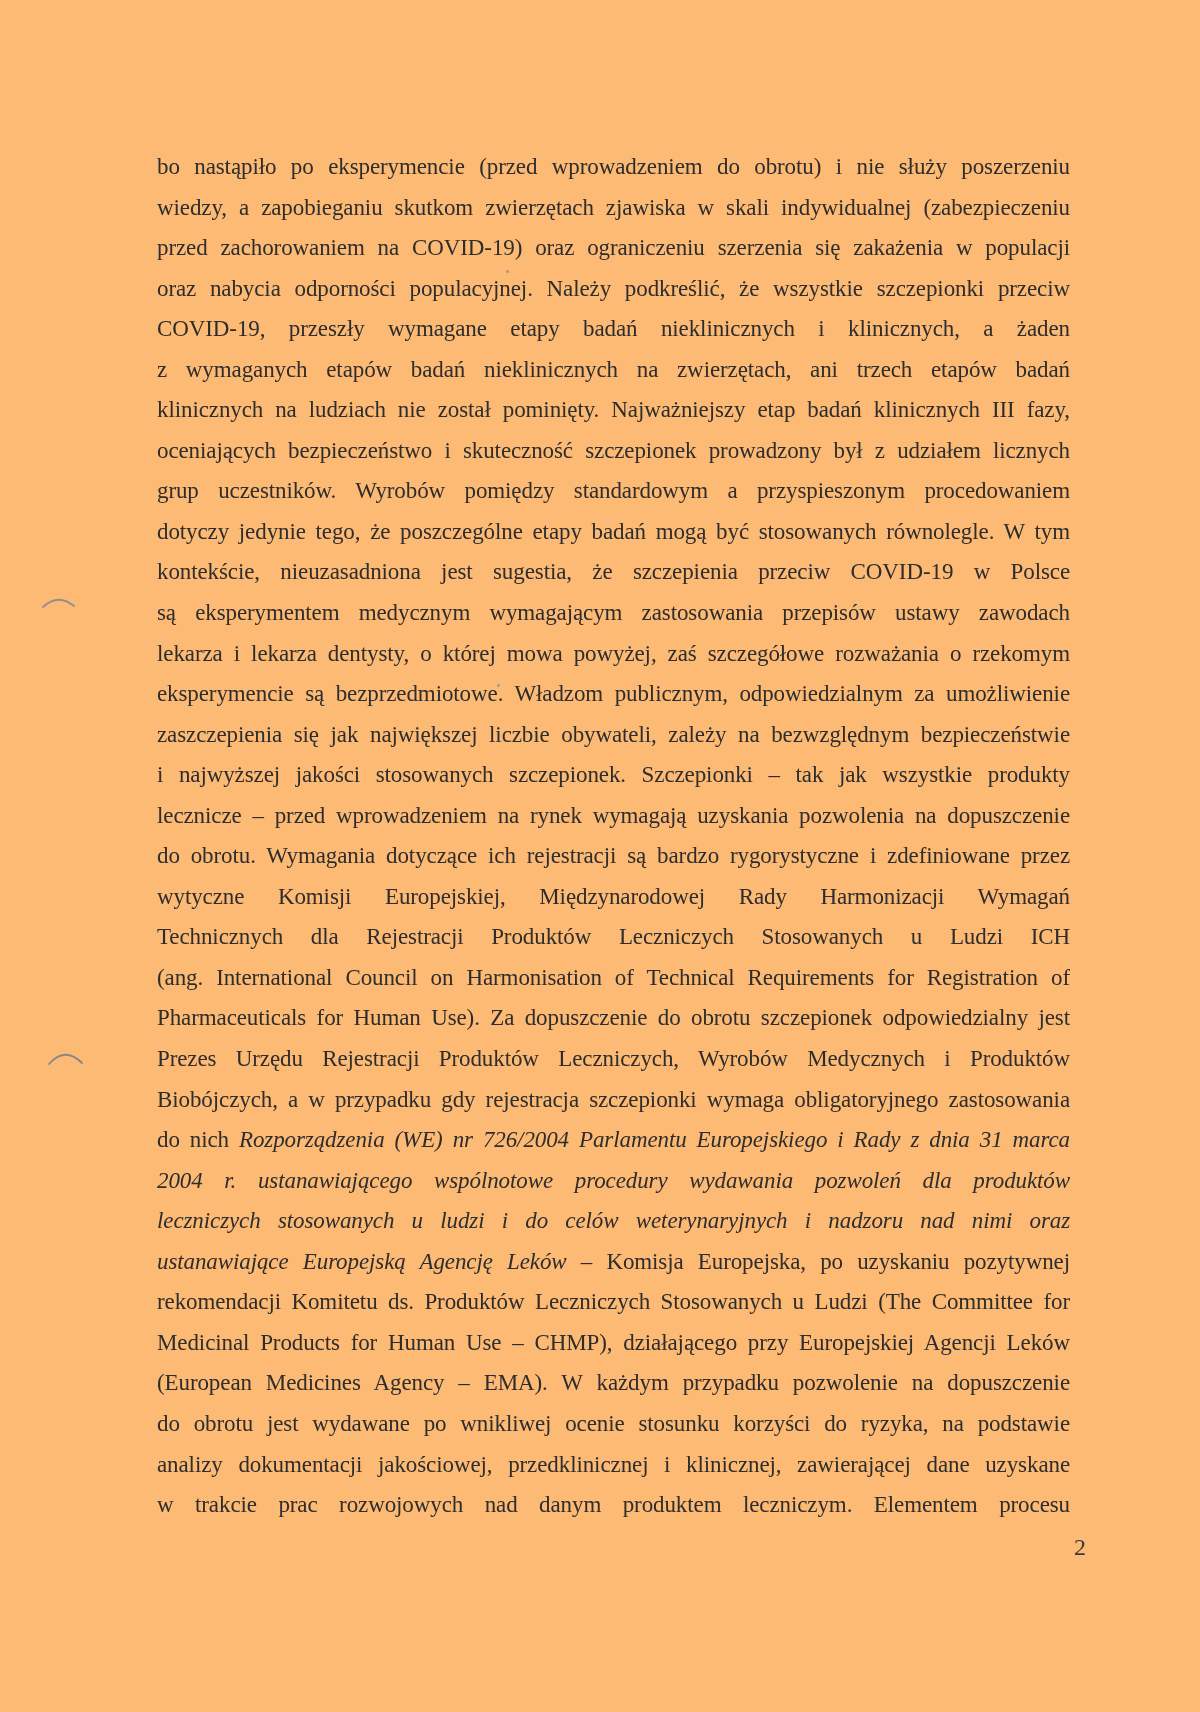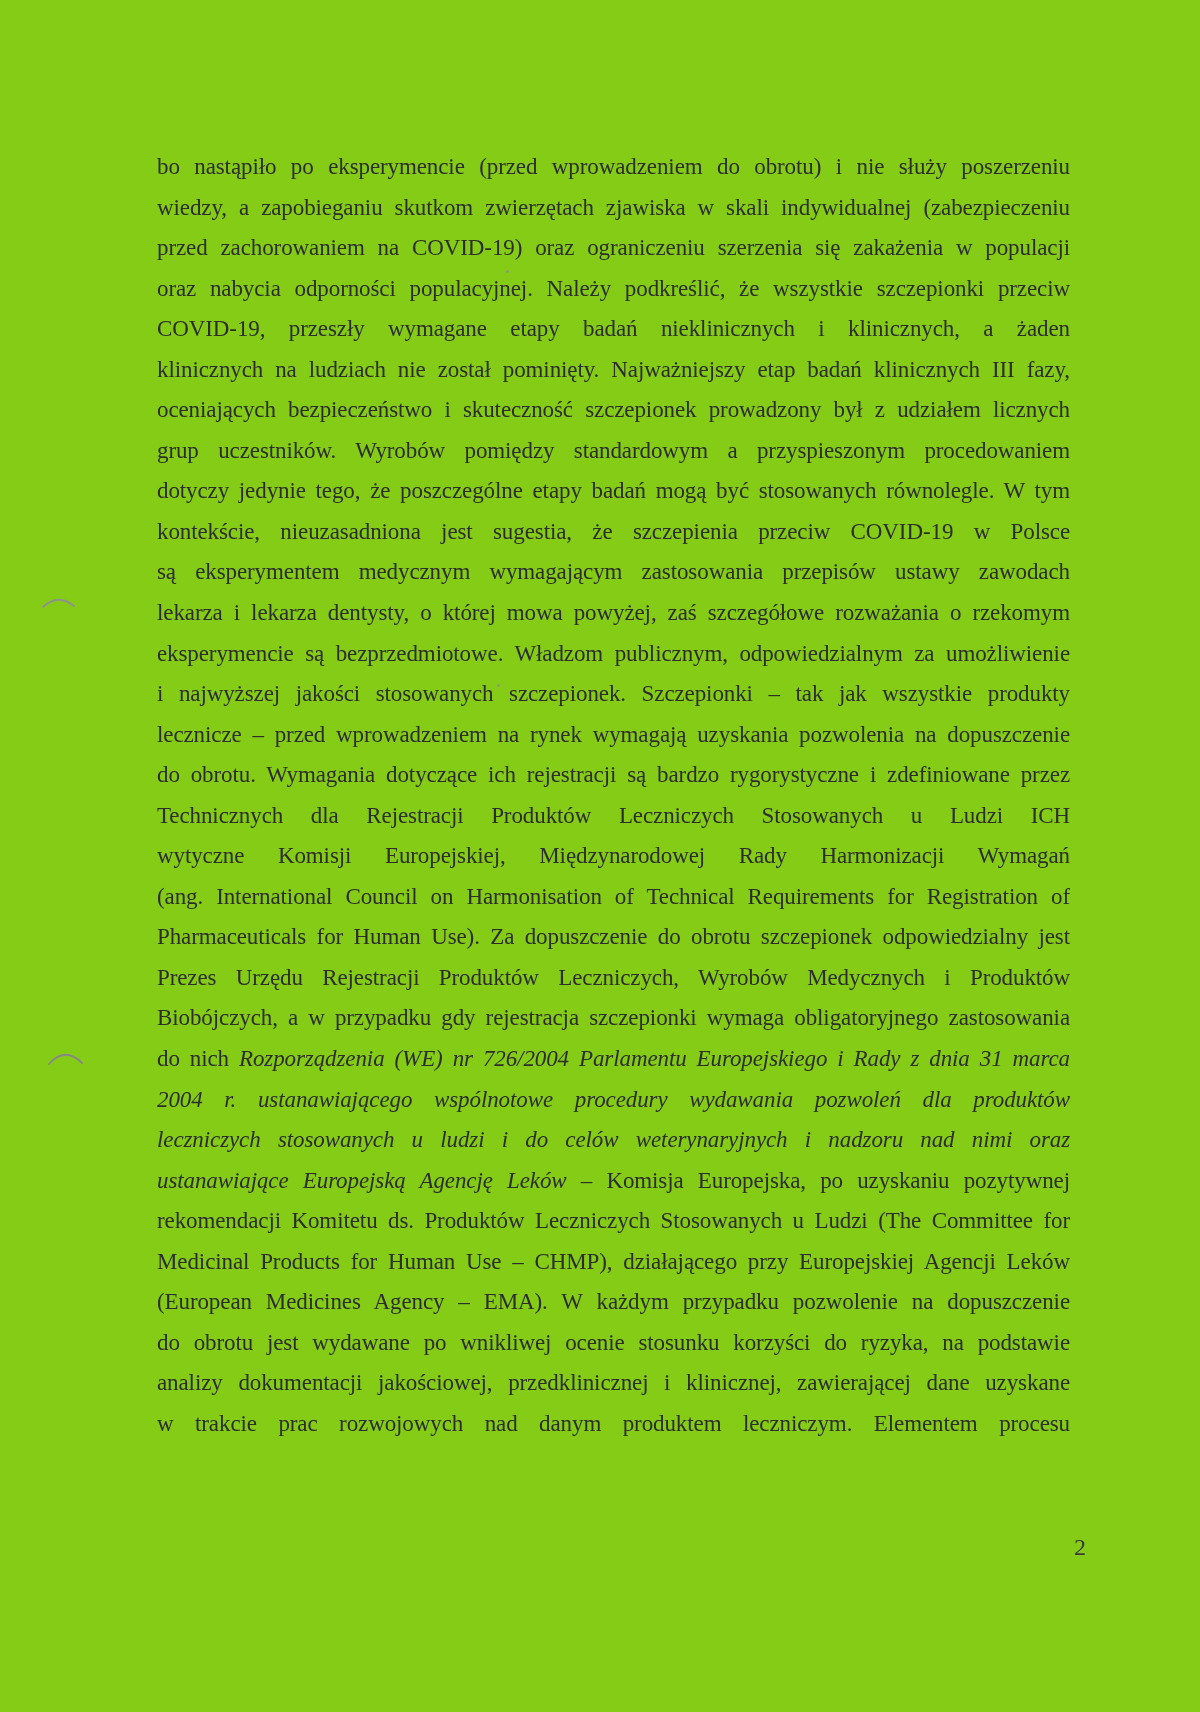--- a/index.html
+++ b/index.html
@@ -4,21 +4,21 @@
 <style>
   html, body {
     margin: 0;
     padding: 0;
     background: #fcfcfa;
   }
   .scan-page {
     position: relative;
     width: 1200px;
     height: 1712px;
-    background: #84cc16;
+    background: #fdba74;
     font-family: "Liberation Serif", "DejaVu Serif", serif;
     color: #2d2d2d;
     overflow: hidden;
   }
   .text-block {
     position: absolute;
     left: 157px;
     top: 147px;
     width: 913px;
   }
@@ -63,33 +63,35 @@
 <body>
 
 <div class="scan-page">
 
   <div class="text-block">
       <div class="line"><span class="run">bo nastąpiło po eksperymencie (przed wprowadzeniem do obrotu) i nie służy poszerzeniu</span></div>
       <div class="line"><span class="run">wiedzy, a zapobieganiu skutkom zwierzętach zjawiska w skali indywidualnej (zabezpieczeniu</span></div>
       <div class="line"><span class="run">przed zachorowaniem na COVID-19) oraz ograniczeniu szerzenia się zakażenia w populacji</span></div>
       <div class="line"><span class="run">oraz nabycia odporności populacyjnej. Należy podkreślić, że wszystkie szczepionki przeciw</span></div>
       <div class="line"><span class="run">COVID-19, przeszły wymagane etapy badań nieklinicznych i klinicznych, a żaden</span></div>
+      <div class="line"><span class="run">z wymaganych etapów badań nieklinicznych na zwierzętach, ani trzech etapów badań</span></div>
       <div class="line"><span class="run">klinicznych na ludziach nie został pominięty. Najważniejszy etap badań klinicznych III fazy,</span></div>
       <div class="line"><span class="run">oceniających bezpieczeństwo i skuteczność szczepionek prowadzony był z udziałem licznych</span></div>
       <div class="line"><span class="run">grup uczestników. Wyrobów pomiędzy standardowym a przyspieszonym procedowaniem</span></div>
       <div class="line"><span class="run">dotyczy jedynie tego, że poszczególne etapy badań mogą być stosowanych równolegle. W tym</span></div>
       <div class="line"><span class="run">kontekście, nieuzasadniona jest sugestia, że szczepienia przeciw COVID-19 w Polsce</span></div>
       <div class="line"><span class="run">są eksperymentem medycznym wymagającym zastosowania przepisów ustawy zawodach</span></div>
       <div class="line"><span class="run">lekarza i lekarza dentysty, o której mowa powyżej, zaś szczegółowe rozważania o rzekomym</span></div>
       <div class="line"><span class="run">eksperymencie są bezprzedmiotowe. Władzom publicznym, odpowiedzialnym za umożliwienie</span></div>
+      <div class="line"><span class="run">zaszczepienia się jak największej liczbie obywateli, zależy na bezwzględnym bezpieczeństwie</span></div>
       <div class="line"><span class="run">i najwyższej jakości stosowanych szczepionek. Szczepionki – tak jak wszystkie produkty</span></div>
       <div class="line"><span class="run">lecznicze – przed wprowadzeniem na rynek wymagają uzyskania pozwolenia na dopuszczenie</span></div>
       <div class="line"><span class="run">do obrotu. Wymagania dotyczące ich rejestracji są bardzo rygorystyczne i zdefiniowane przez</span></div>
+      <div class="line"><span class="run">wytyczne Komisji Europejskiej, Międzynarodowej Rady Harmonizacji Wymagań</span></div>
       <div class="line"><span class="run">Technicznych dla Rejestracji Produktów Leczniczych Stosowanych u Ludzi ICH</span></div>
-      <div class="line"><span class="run">wytyczne Komisji Europejskiej, Międzynarodowej Rady Harmonizacji Wymagań</span></div>
       <div class="line"><span class="run">(ang. International Council on Harmonisation of Technical Requirements for Registration of</span></div>
       <div class="line"><span class="run">Pharmaceuticals for Human Use). Za dopuszczenie do obrotu szczepionek odpowiedzialny jest</span></div>
       <div class="line"><span class="run">Prezes Urzędu Rejestracji Produktów Leczniczych, Wyrobów Medycznych i Produktów</span></div>
       <div class="line"><span class="run">Biobójczych, a w przypadku gdy rejestracja szczepionki wymaga obligatoryjnego zastosowania</span></div>
       <div class="line"><span class="run">do nich </span><span class="run it">Rozporządzenia (WE) nr 726/2004 Parlamentu Europejskiego i Rady z dnia 31 marca</span></div>
       <div class="line"><span class="run it">2004 r. ustanawiającego wspólnotowe procedury wydawania pozwoleń dla produktów</span></div>
       <div class="line"><span class="run it">leczniczych stosowanych u ludzi i do celów weterynaryjnych i nadzoru nad nimi oraz</span></div>
       <div class="line"><span class="run it">ustanawiające Europejską Agencję Leków</span><span class="run"> – Komisja Europejska, po uzyskaniu pozytywnej</span></div>
       <div class="line"><span class="run">rekomendacji Komitetu ds. Produktów Leczniczych Stosowanych u Ludzi (The Committee for</span></div>
       <div class="line"><span class="run">Medicinal Products for Human Use – CHMP), działającego przy Europejskiej Agencji Leków</span></div>

